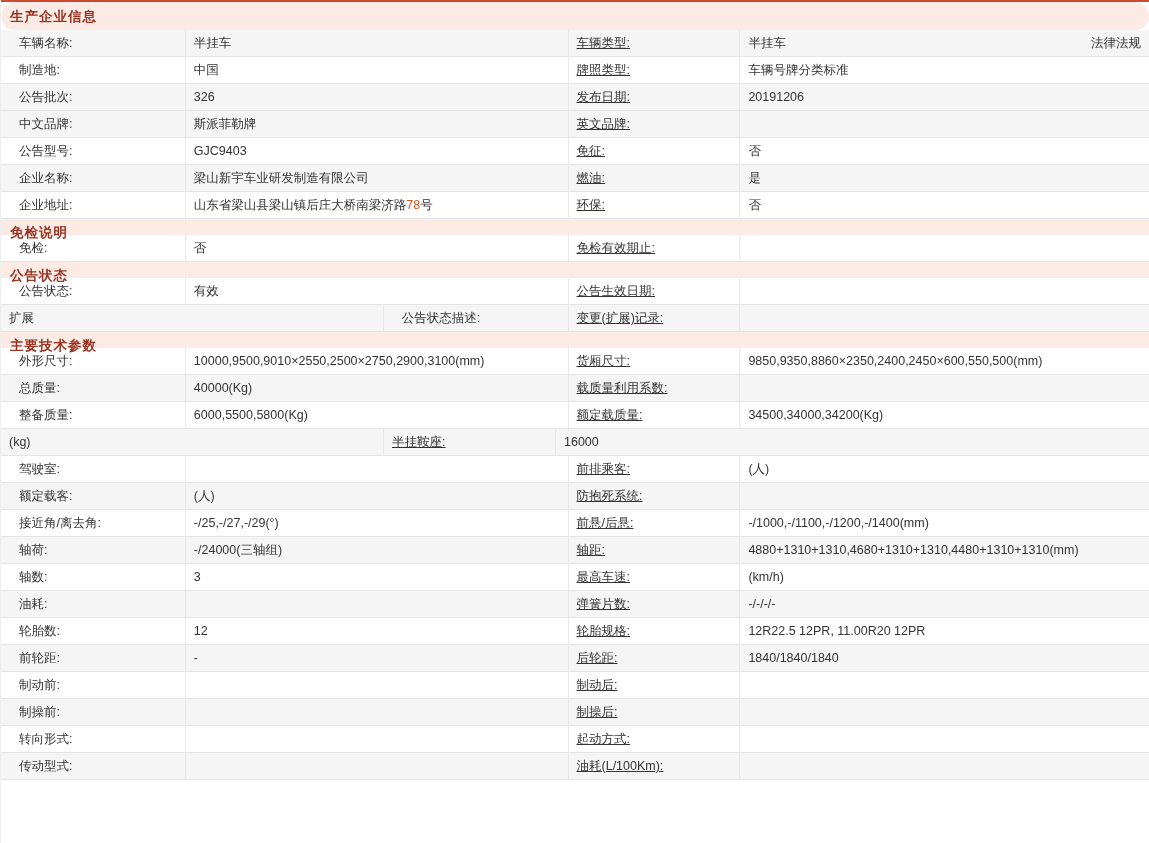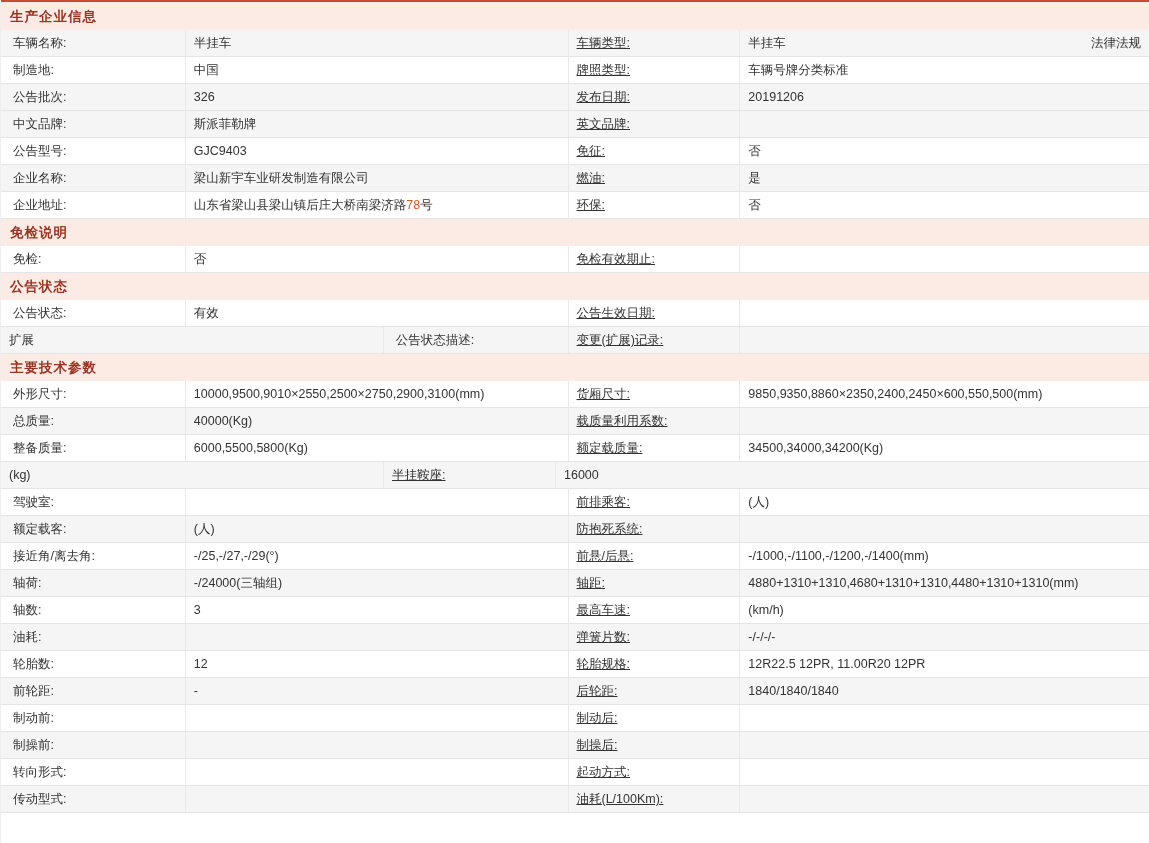--- a/index.html
+++ b/index.html
@@ -5,27 +5,27 @@
   :root{
     --top_line:#ca4a32; --header_bg:#fceae4; --header_text:#993322;
     --stripe:#f5f5f6; --border:#e3e6e9; --vborder:#e9e9e9;
     --text:#333333; --highlight:#dd5522; --link:#333333;
   }
   *{box-sizing:border-box;}
   body{margin:0;background:#fff;font-family:"Liberation Sans","DejaVu Sans",sans-serif;
        font-size:12.5px;color:var(--text);}
   .page{width:1149px;height:843px;overflow:hidden;background:#fff;border-left:1px solid #eee;}
   .topline{height:2px;background:var(--top_line);}
-  .sec-header{height:27px;line-height:27px;background:var(--header_bg);color:var(--header_text);
+  .sec-header{height:16px;line-height:27px;background:var(--header_bg);color:var(--header_text);
        font-weight:bold;font-size:13.5px;padding-left:9px;letter-spacing:1px;}
-  .sec-header.tall{height:28px;line-height:30px;}
+  .sec-header.tall{height:28px;line-height:30px;border-radius:14px;}
   .row{height:27px;display:flex;border-bottom:1px solid var(--border);background:#fff;}
   .row.stripe{background:var(--stripe);}
   .cell{padding:0 8px;line-height:26px;white-space:nowrap;overflow:hidden;}
-  .c1{width:185px;border-right:1px solid var(--vborder);padding-left:12px;}
+  .c1{width:185px;border-right:1px solid var(--vborder);padding-left:18px;}
   .c2{width:383px;border-right:1px solid var(--vborder);}
   .c3{width:172px;border-right:1px solid var(--vborder);text-decoration:underline;}
   .c4{width:409px;position:relative;}
   .legal{position:absolute;right:8px;top:0;color:var(--link);text-decoration:none;cursor:pointer;}
   .hl{color:var(--highlight);margin-top:16px;}
   .partial-row{height:3px;background:#fff;}
 </style>
 </head>
 <body>
 

